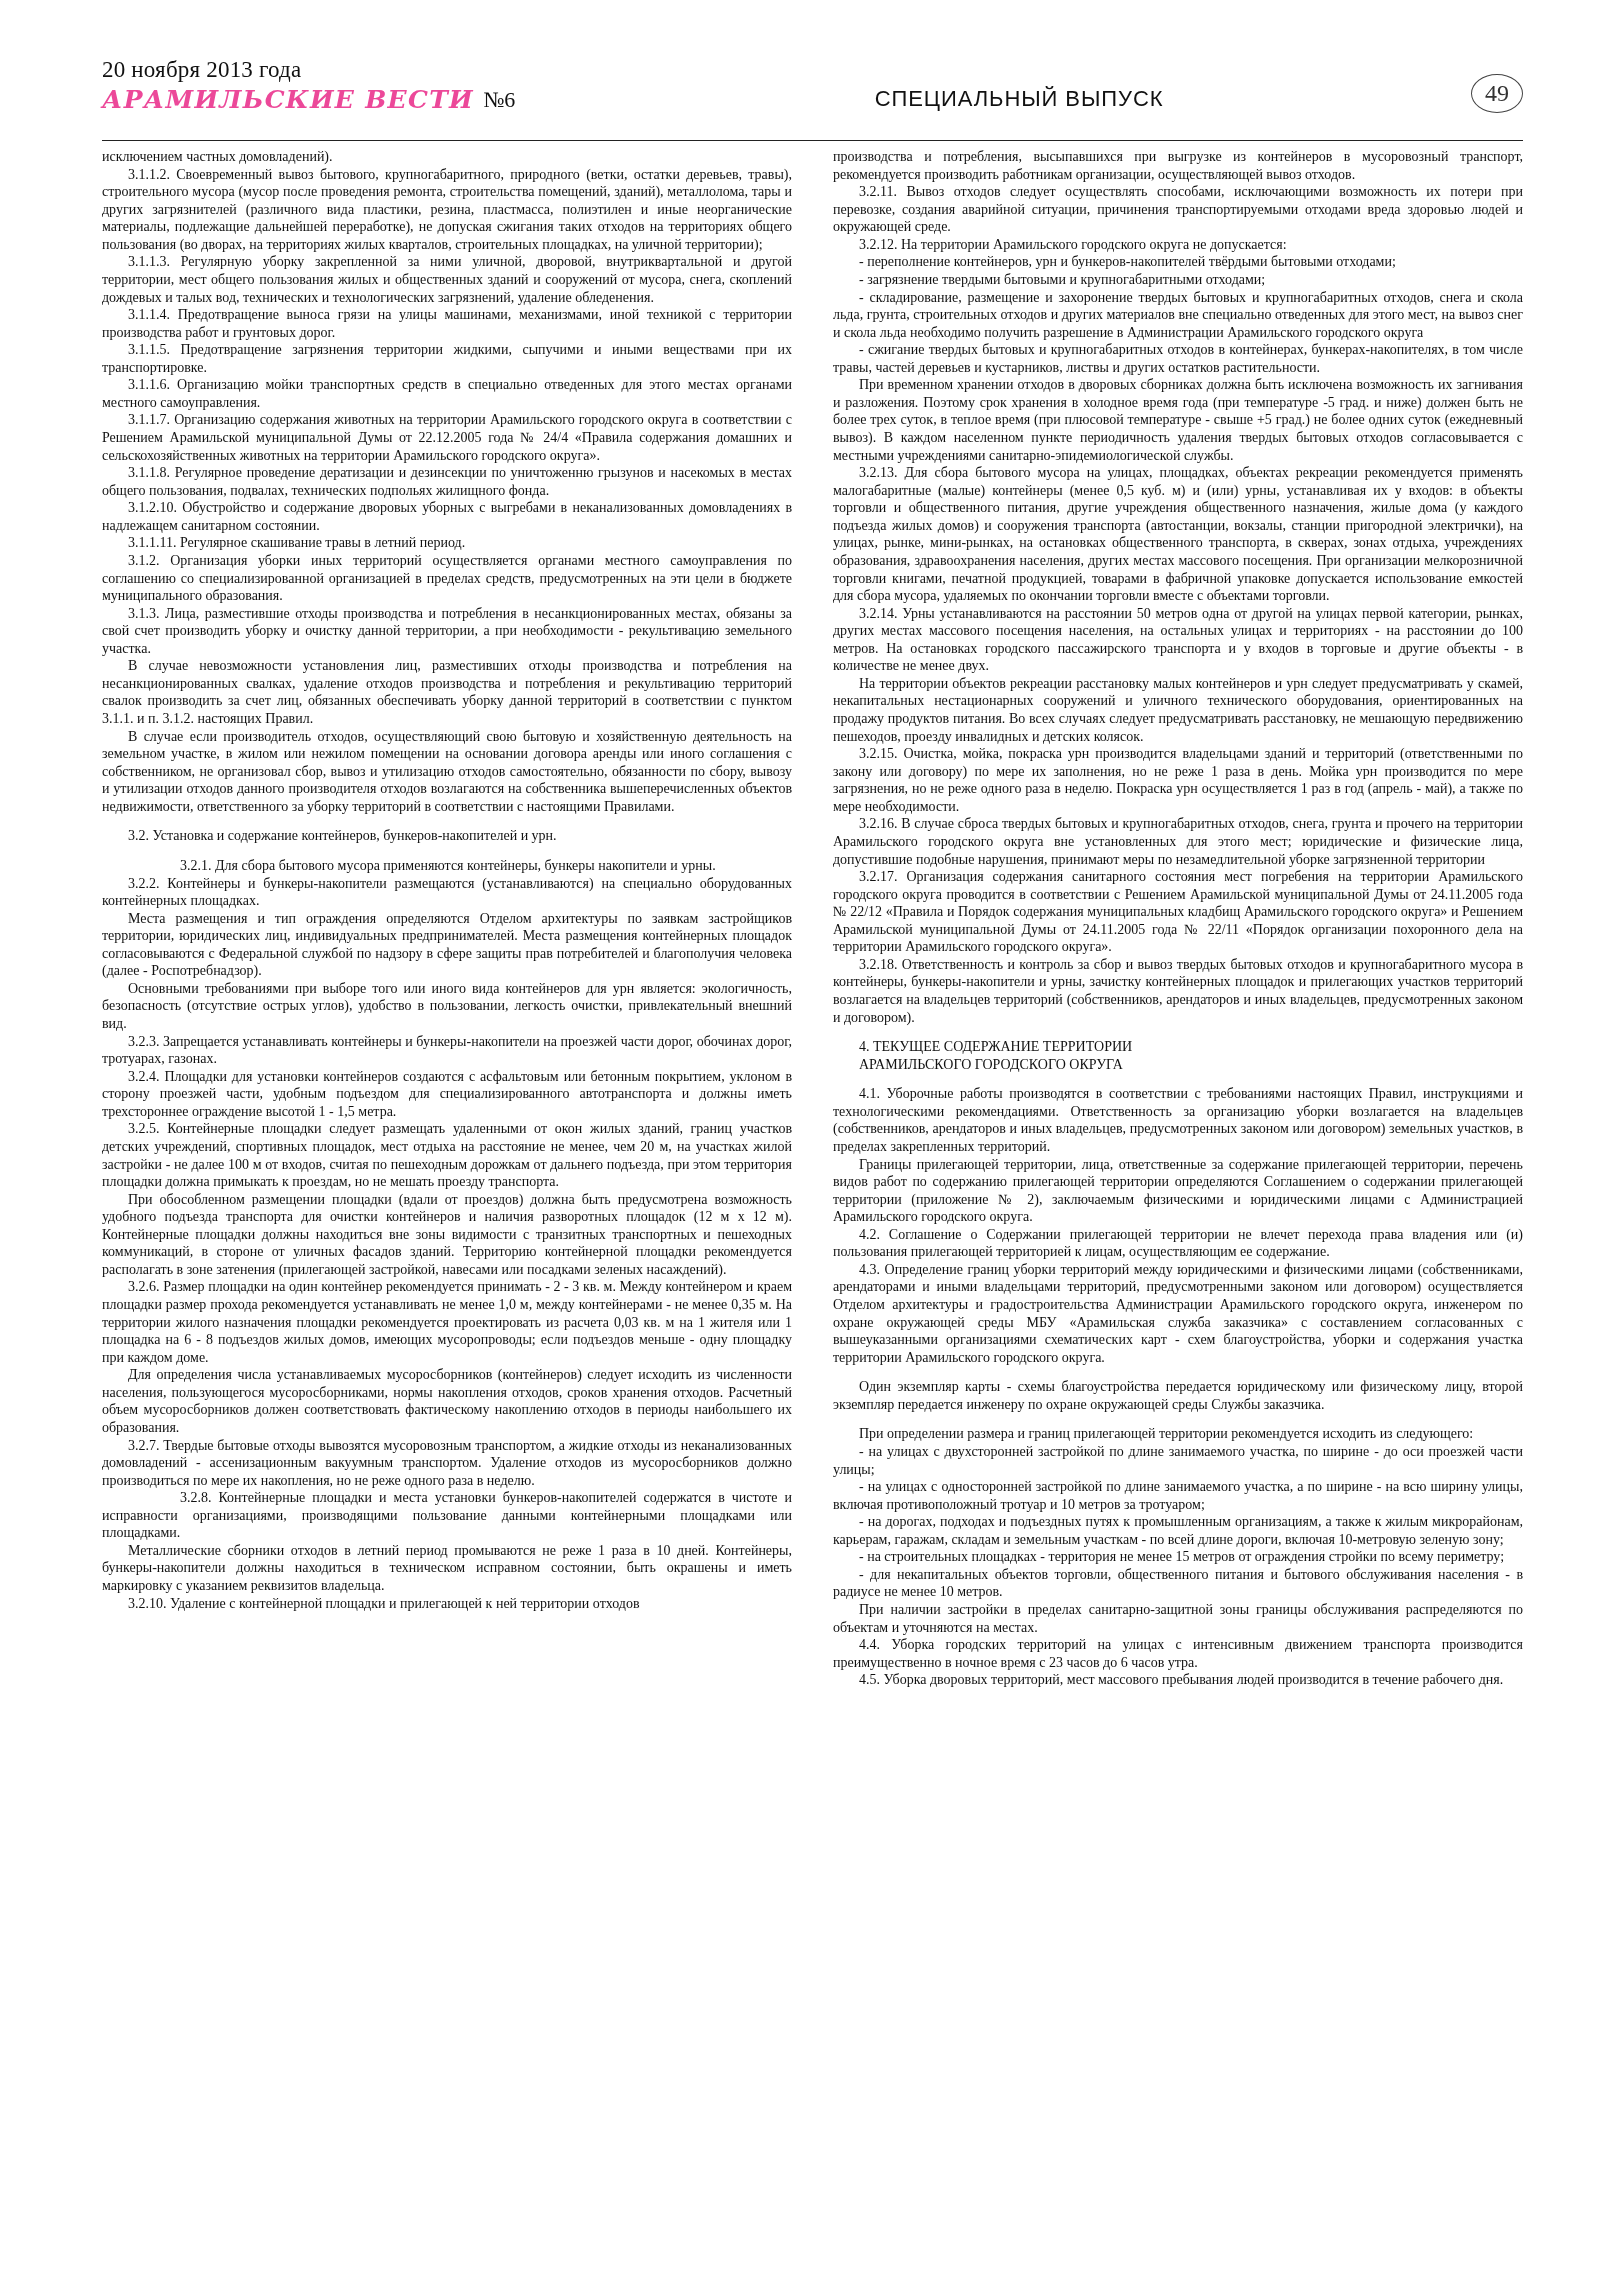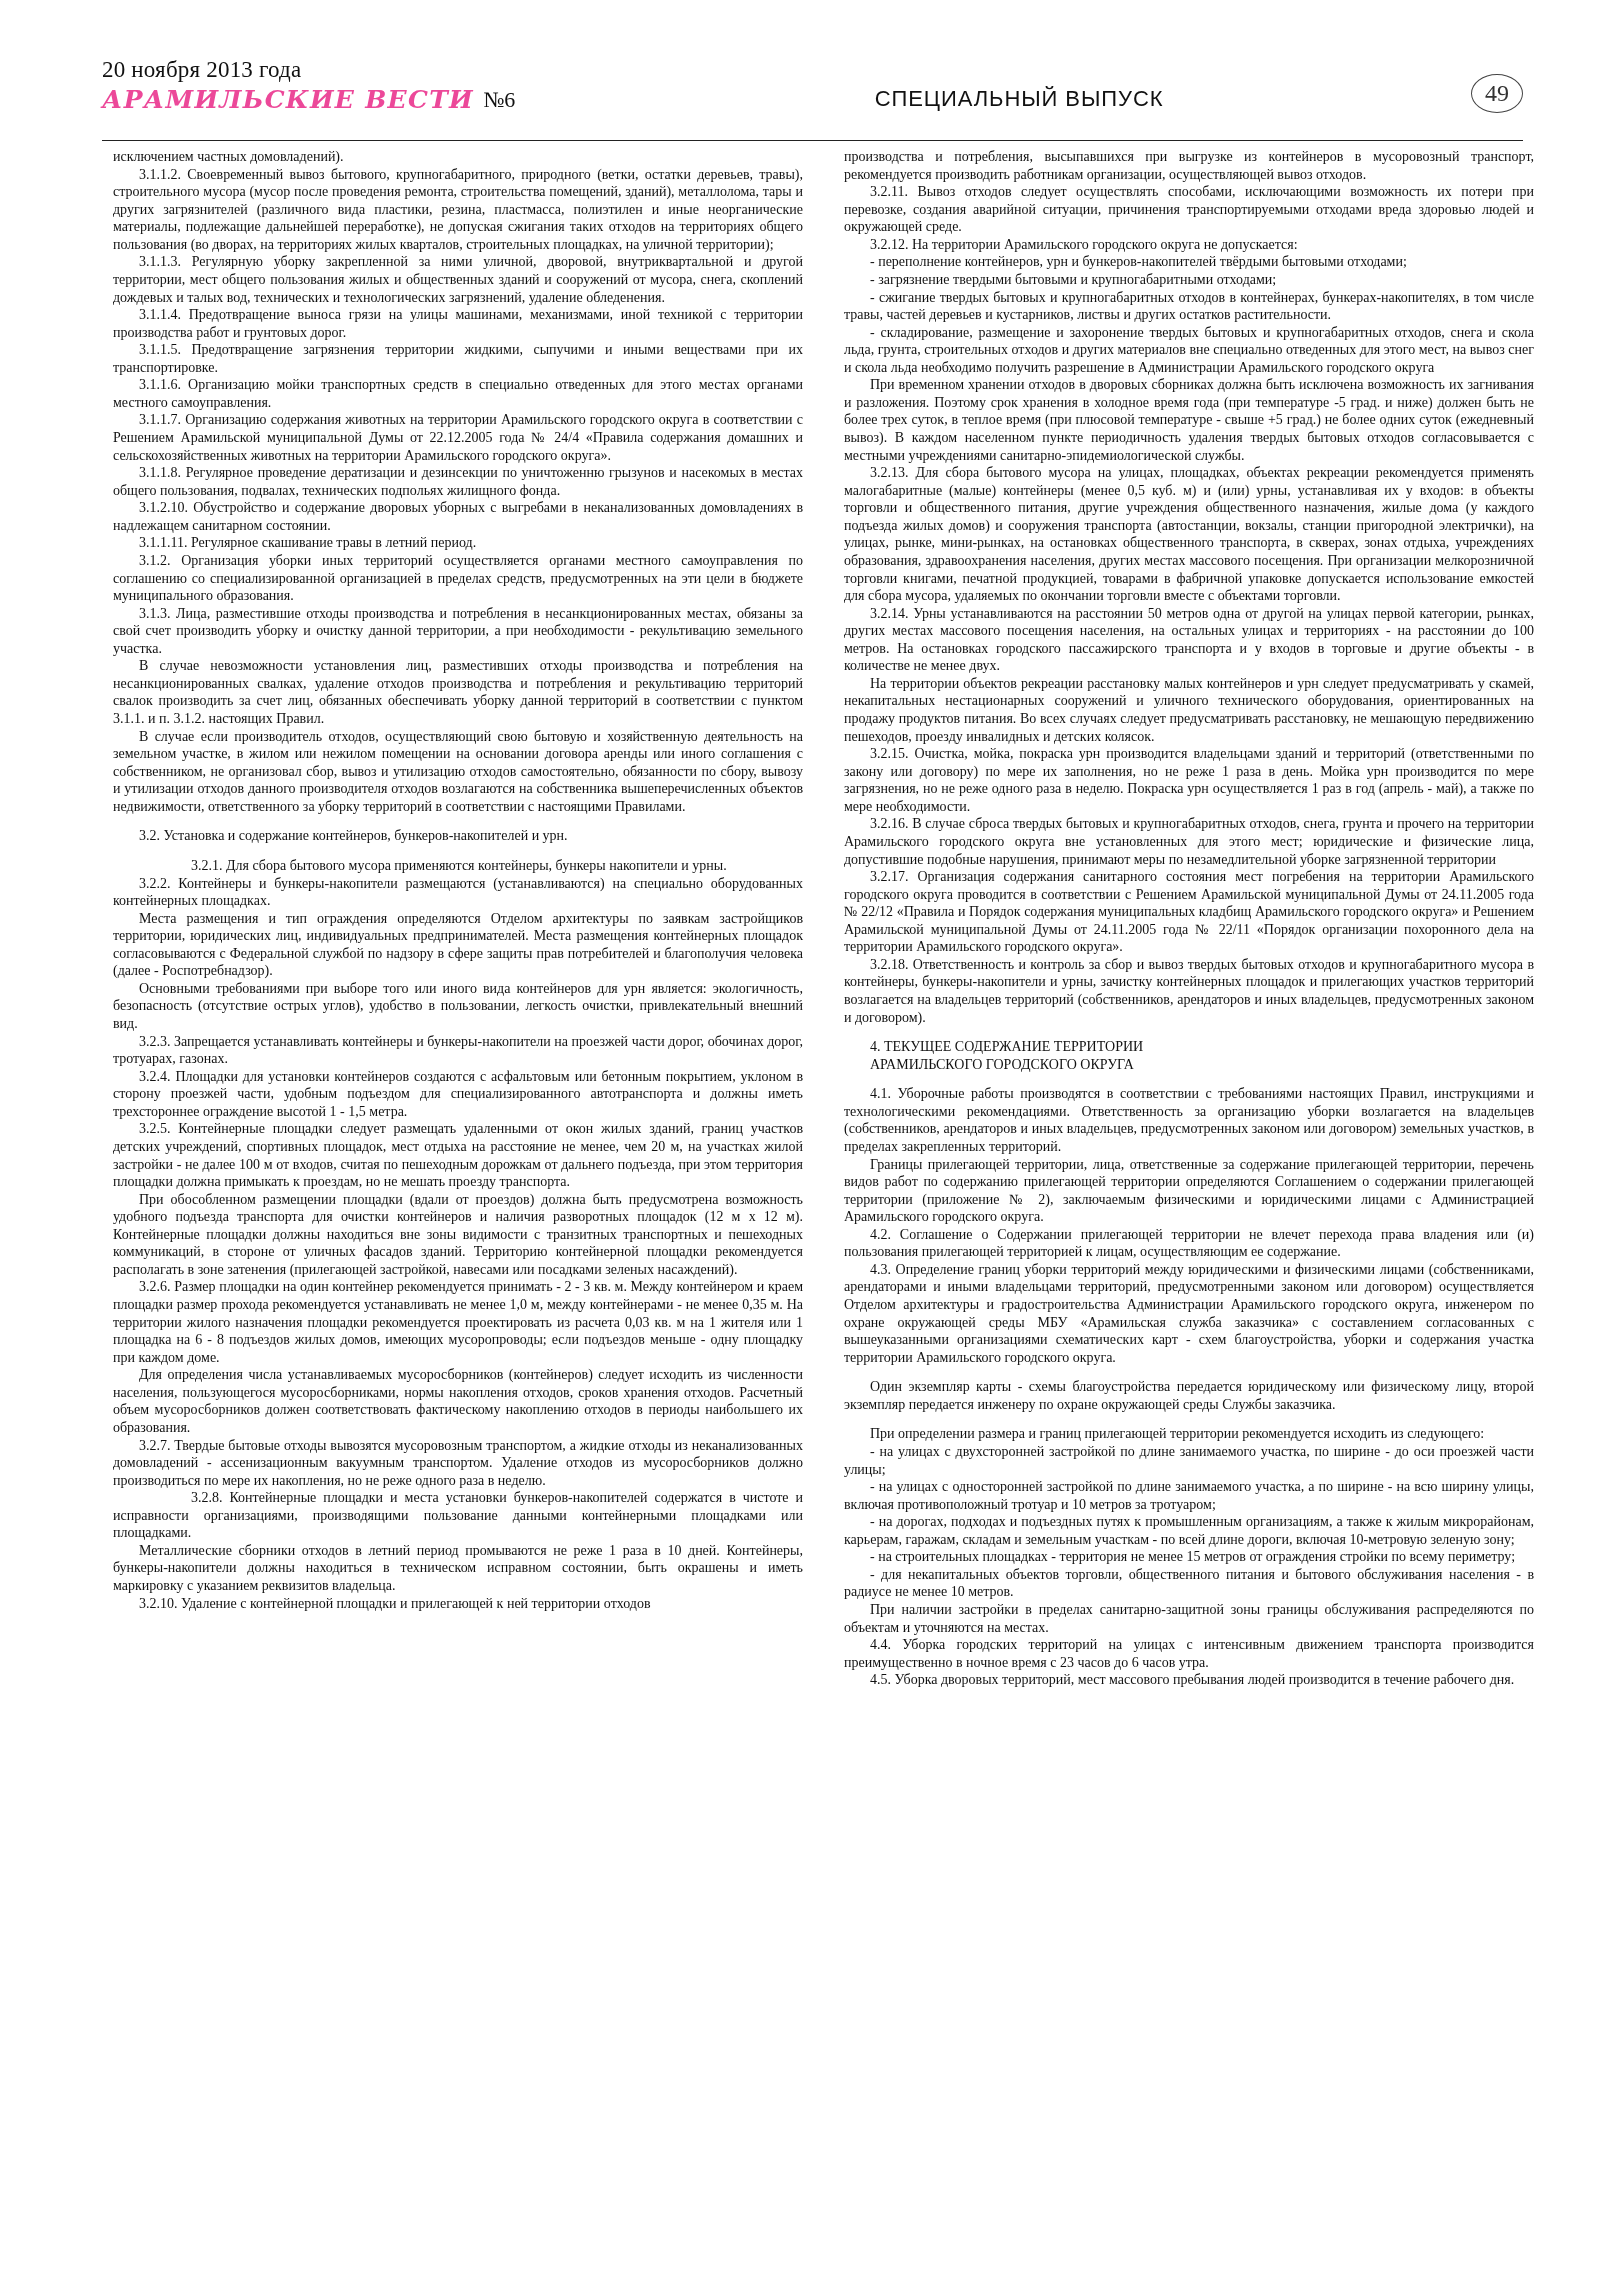--- a/index.html
+++ b/index.html
@@ -87,21 +87,20 @@
     border-top: 1.1px solid #222;
   }
   
   .columns {
     position: absolute;
     left: 102px;
     top: 148px;
     width: 1421px;
     display: flex;
     gap: 41px;
-    margin-left: 11px;
   }
   .col {
     width: 690px;
     font-size: 14px;
     line-height: 1.255;
     text-align: justify;
     text-justify: inter-word;
     hyphens: auto;
   }
   .col p {
@@ -169,22 +168,22 @@
         <p class="big-indent">3.2.8. Контейнерные площадки и места установки бункеров-накопителей содержатся в чистоте и исправности организациями, производящими пользование данными контейнерными площадками или площадками.</p>
         <p>Металлические сборники отходов в летний период промываются не реже 1 раза в 10 дней. Контейнеры, бункеры-накопители должны находиться в техническом исправном состоянии, быть окрашены и иметь маркировку с указанием реквизитов владельца.</p>
         <p>3.2.10. Удаление с контейнерной площадки и прилегающей к ней территории отходов</p>
       </div>
     <div class="col" id="col-right">
         <p class="noindent">производства и потребления, высыпавшихся при выгрузке из контейнеров в мусоровозный транспорт, рекомендуется производить работникам организации, осуществляющей вывоз отходов.</p>
         <p>3.2.11. Вывоз отходов следует осуществлять способами, исключающими возможность их потери при перевозке, создания аварийной ситуации, причинения транспортируемыми отходами вреда здоровью людей и окружающей среде.</p>
         <p>3.2.12. На территории Арамильского городского округа не допускается:</p>
         <p>- переполнение контейнеров, урн и бункеров-накопителей твёрдыми бытовыми отходами;</p>
         <p>- загрязнение твердыми бытовыми и крупногабаритными отходами;</p>
+        <p>- складирование, размещение и захоронение твердых бытовых и крупногабаритных отходов, снега и скола льда, грунта, строительных отходов и других материалов вне специально отведенных для этого мест, на вывоз снег и скола льда необходимо получить разрешение в Администрации Арамильского городского округа</p>
         <p>- сжигание твердых бытовых и крупногабаритных отходов в контейнерах, бункерах-накопителях, в том числе травы, частей деревьев и кустарников, листвы и других остатков растительности.</p>
-        <p>- складирование, размещение и захоронение твердых бытовых и крупногабаритных отходов, снега и скола льда, грунта, строительных отходов и других материалов вне специально отведенных для этого мест, на вывоз снег и скола льда необходимо получить разрешение в Администрации Арамильского городского округа</p>
         <p>При временном хранении отходов в дворовых сборниках должна быть исключена возможность их загнивания и разложения. Поэтому срок хранения в холодное время года (при температуре -5 град. и ниже) должен быть не более трех суток, в теплое время (при плюсовой температуре - свыше +5 град.) не более одних суток (ежедневный вывоз). В каждом населенном пункте периодичность удаления твердых бытовых отходов согласовывается с местными учреждениями санитарно-эпидемиологической службы.</p>
         <p>3.2.13. Для сбора бытового мусора на улицах, площадках, объектах рекреации рекомендуется применять малогабаритные (малые) контейнеры (менее 0,5 куб. м) и (или) урны, устанавливая их у входов: в объекты торговли и общественного питания, другие учреждения общественного назначения, жилые дома (у каждого подъезда жилых домов) и сооружения транспорта (автостанции, вокзалы, станции пригородной электрички), на улицах, рынке, мини-рынках, на остановках общественного транспорта, в скверах, зонах отдыха, учреждениях образования, здравоохранения населения, других местах массового посещения. При организации мелкорозничной торговли книгами, печатной продукцией, товарами в фабричной упаковке допускается использование емкостей для сбора мусора, удаляемых по окончании торговли вместе с объектами торговли.</p>
         <p>3.2.14. Урны устанавливаются на расстоянии 50 метров одна от другой на улицах первой категории, рынках, других местах массового посещения населения, на остальных улицах и территориях - на расстоянии до 100 метров. На остановках городского пассажирского транспорта и у входов в торговые и другие объекты - в количестве не менее двух.</p>
         <p>На территории объектов рекреации расстановку малых контейнеров и урн следует предусматривать у скамей, некапитальных нестационарных сооружений и уличного технического оборудования, ориентированных на продажу продуктов питания. Во всех случаях следует предусматривать расстановку, не мешающую передвижению пешеходов, проезду инвалидных и детских колясок.</p>
         <p>3.2.15. Очистка, мойка, покраска урн производится владельцами зданий и территорий (ответственными по закону или договору) по мере их заполнения, но не реже 1 раза в день. Мойка урн производится по мере загрязнения, но не реже одного раза в неделю. Покраска урн осуществляется 1 раз в год (апрель - май), а также по мере необходимости.</p>
         <p>3.2.16. В случае сброса твердых бытовых и крупногабаритных отходов, снега, грунта и прочего на территории Арамильского городского округа вне установленных для этого мест; юридические и физические лица, допустившие подобные нарушения, принимают меры по незамедлительной уборке загрязненной территории</p>
         <p>3.2.17. Организация содержания санитарного состояния мест погребения на территории Арамильского городского округа проводится в соответствии с Решением Арамильской муниципальной Думы от 24.11.2005 года № 22/12 «Правила и Порядок содержания муниципальных кладбищ Арамильского городского округа» и Решением Арамильской муниципальной Думы от 24.11.2005 года № 22/11 «Порядок организации похоронного дела на территории Арамильского городского округа».</p>
         <p>3.2.18. Ответственность и контроль за сбор и вывоз твердых бытовых отходов и крупногабаритного мусора в контейнеры, бункеры-накопители и урны, зачистку контейнерных площадок и прилегающих участков территорий возлагается на владельцев территорий (собственников, арендаторов и иных владельцев, предусмотренных законом и договором).</p>
         <p class="gap-before">4. ТЕКУЩЕЕ СОДЕРЖАНИЕ ТЕРРИТОРИИ</p>
         <p class="gap-after">АРАМИЛЬСКОГО ГОРОДСКОГО ОКРУГА</p>

